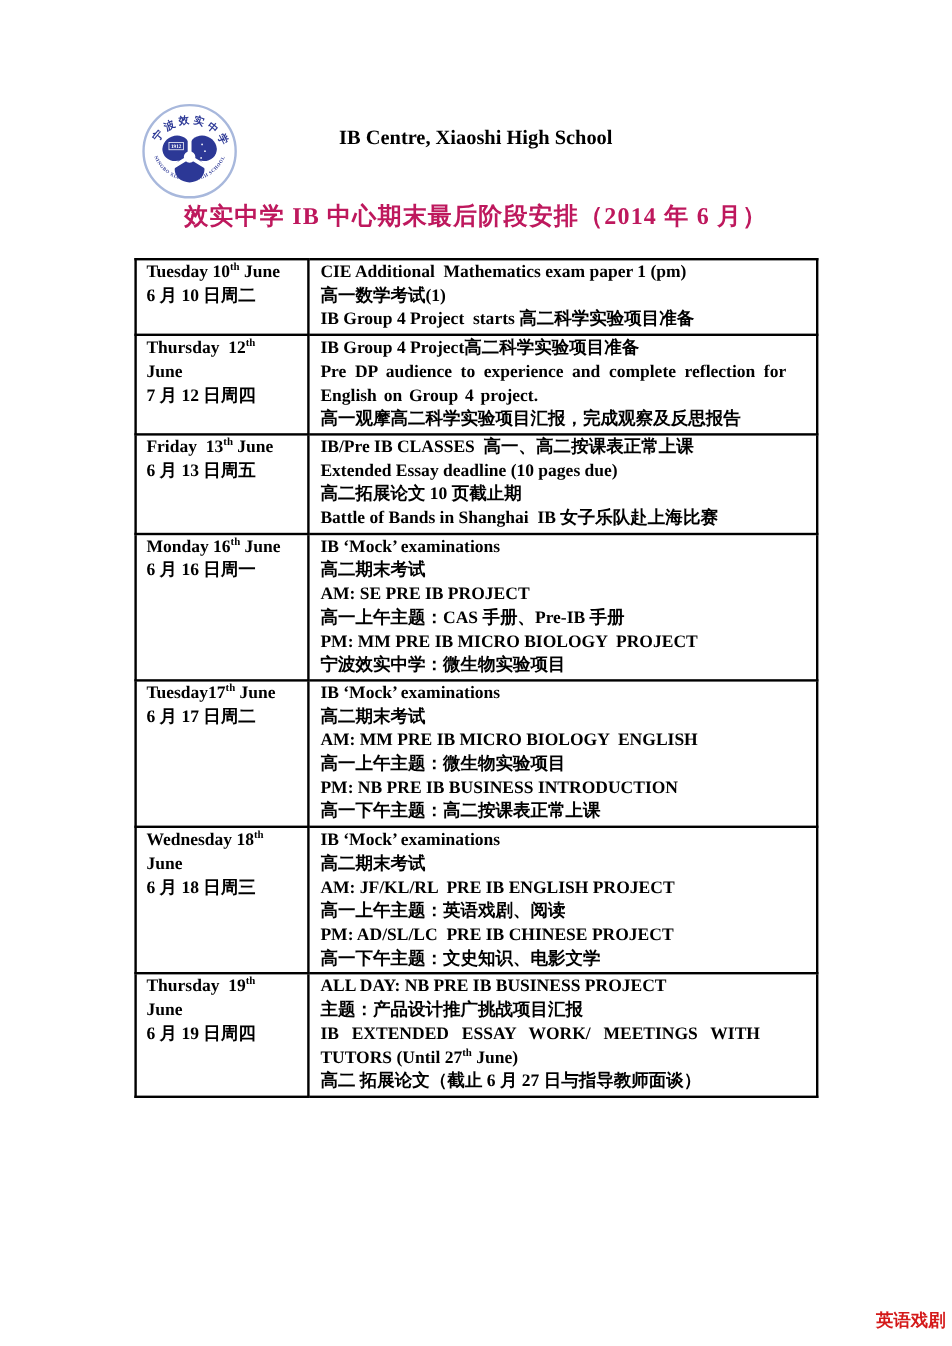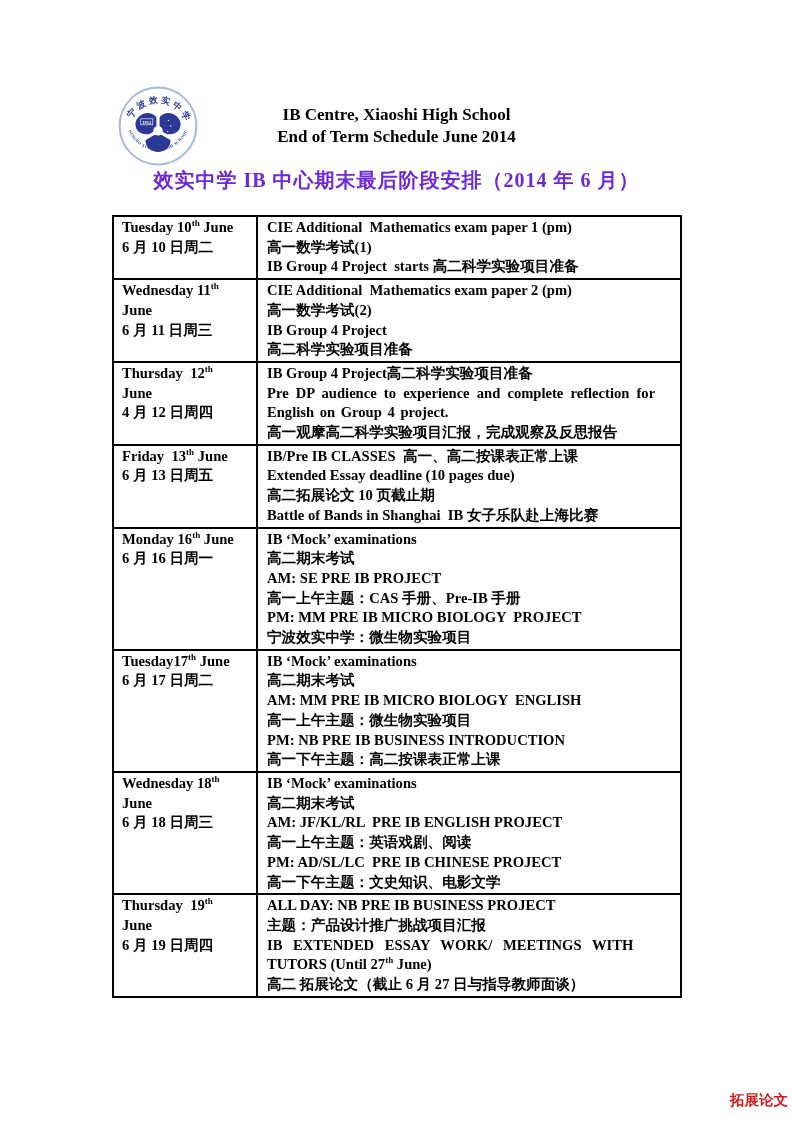--- a/index.html
+++ b/index.html
@@ -12,21 +12,21 @@
   }
   
   .logo{position:absolute;left:118px;top:86px;width:80px;height:80px;}
   
   .title-block{
     position:absolute;left:0;top:104px;width:100%;
     text-align:center;font-weight:bold;font-size:17px;line-height:22px;color:#000;
   }
   .cn-title{
     position:absolute;left:0;top:167px;width:100%;
-    text-align:center;font-weight:bold;font-size:20px;color:#6d28d9;
+    text-align:center;font-weight:bold;font-size:20px;color:#be185d;
     letter-spacing:1px;
   }
   
   .schedule-table{
     position:absolute;left:112px;top:215px;
     width:568px;
     border-collapse:collapse;table-layout:fixed;
     font-weight:bold;font-size:14.6px;color:#000;
   }
   .schedule-table td{
@@ -91,21 +91,20 @@
       <g fill="#ffffff">
         <circle cx="63" cy="43" r="0.9"></circle>
         <circle cx="66" cy="50" r="0.9"></circle>
         <circle cx="62" cy="57" r="0.9"></circle>
       </g>
     </svg>
   </div>
 
   <div class="title-block">
     <div>IB Centre, Xiaoshi High School</div>
-    <div>End of Term Schedule June 2014</div>
   </div>
 
   <div class="cn-title">效实中学 IB 中心期末最后阶段安排（2014 年 6 月）</div>
 
   <table class="schedule-table">
     <colgroup>
       <col style="width:144px">
       <col style="width:424px">
     </colgroup>
     <tbody>
@@ -115,36 +114,23 @@
             <div class="line">6 月 10 日周二</div>
           </td>
           <td class="events-cell">
             <div class="line">CIE Additional  Mathematics exam paper 1 (pm)</div>
             <div class="line">高一数学考试(1)</div>
             <div class="line">IB Group 4 Project  starts 高二科学实验项目准备</div>
           </td>
         </tr>
         <tr>
           <td class="date-cell">
-            <div class="line">Wednesday 11<sup>th</sup></div>
-            <div class="line">June</div>
-            <div class="line">6 月 11 日周三</div>
-          </td>
-          <td class="events-cell">
-            <div class="line">CIE Additional  Mathematics exam paper 2 (pm)</div>
-            <div class="line">高一数学考试(2)</div>
-            <div class="line">IB Group 4 Project</div>
-            <div class="line">高二科学实验项目准备</div>
-          </td>
-        </tr>
-        <tr>
-          <td class="date-cell">
             <div class="line">Thursday  12<sup>th</sup></div>
             <div class="line">June</div>
-            <div class="line">4 月 12 日周四</div>
+            <div class="line">7 月 12 日周四</div>
           </td>
           <td class="events-cell">
             <div class="line">IB Group 4 Project高二科学实验项目准备</div>
             <div class="line" style="word-spacing: 3.5px;">Pre DP audience to experience and complete reflection for</div>
             <div class="line" style="word-spacing: 2px;">English on Group 4 project.</div>
             <div class="line">高一观摩高二科学实验项目汇报，完成观察及反思报告</div>
           </td>
         </tr>
         <tr>
           <td class="date-cell">
@@ -211,15 +197,15 @@
             <div class="line">ALL DAY: NB PRE IB BUSINESS PROJECT</div>
             <div class="line">主题：产品设计推广挑战项目汇报</div>
             <div class="line" style="word-spacing: 7px;">IB EXTENDED ESSAY WORK/ MEETINGS WITH</div>
             <div class="line">TUTORS (Until 27<sup>th</sup> June)</div>
             <div class="line">高二 拓展论文（截止 6 月 27 日与指导教师面谈）</div>
           </td>
         </tr>
       </tbody>
   </table>
 
-  <div class="watermark" style="color: rgb(212, 25, 25);">拓展论文</div>
+  <div class="watermark" style="color: rgb(212, 25, 25);">英语戏剧</div>
 
 </div>
 
 </body></html>

